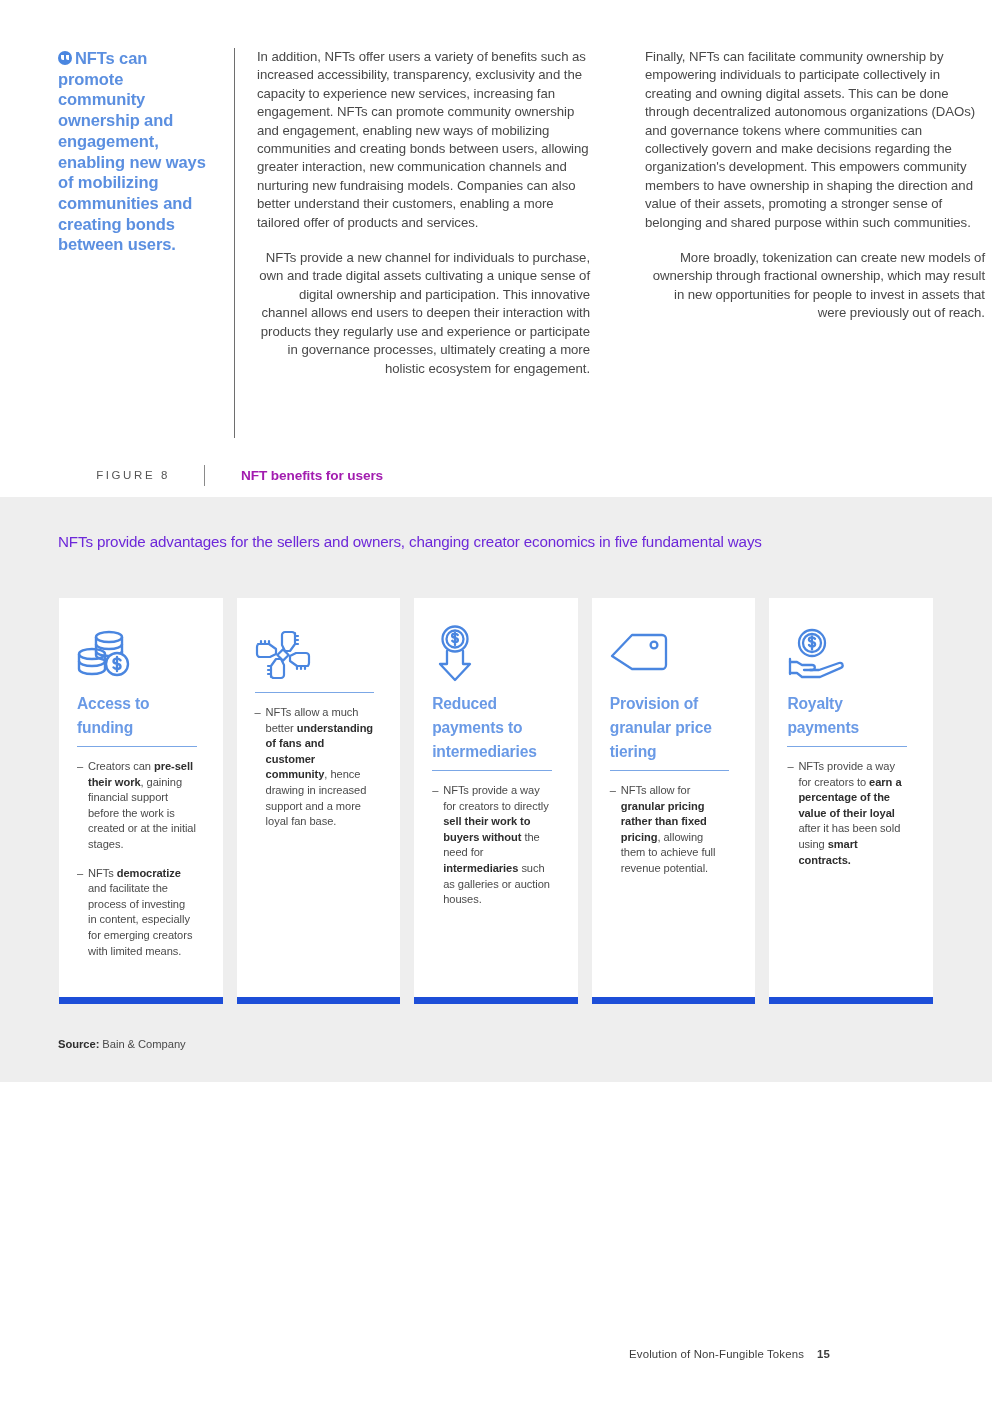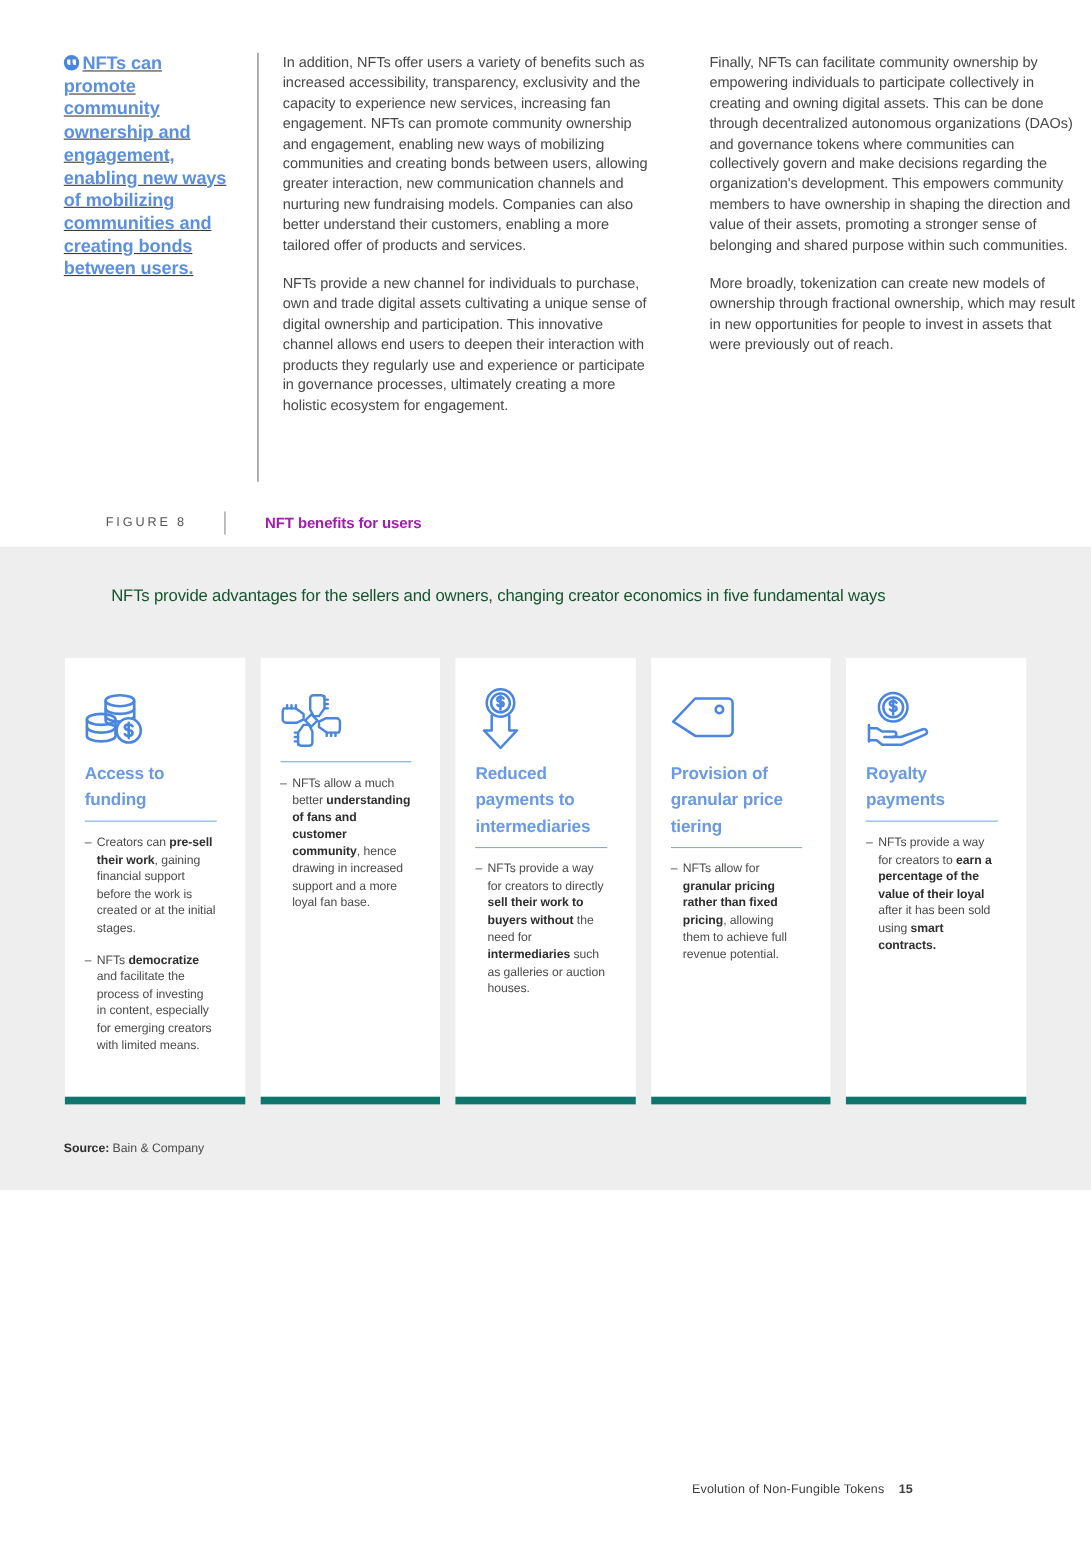--- a/index.html
+++ b/index.html
@@ -31,21 +31,20 @@
     top: 48px;
     width: 876px;
     display: flex;
     align-items: flex-start;
   }
 
   .col-quote {
     width: 150px;
     flex: 0 0 150px;
     padding-right: 26px;
-    text-decoration: underline;
   }
   .col-divider {
     width: 0;
     flex: 0 0 0px;
     border-left: 1px solid #6e6e6e;
     align-self: stretch;
     min-height: 390px;
   }
   .col-body {
     flex: 0 0 333px;
@@ -91,21 +90,21 @@
   .pq-icon::before { left: 3px; }
   .pq-icon::after  { left: 8px; }
 
   p.body {
     margin: 0 0 17px 0;
     font-size: 13.2px;
     line-height: 18.4px;
     color: #484848;
     letter-spacing: -0.05px;
   }
-  p.body:last-child { margin-bottom: 16px; }
+  p.body:last-child { margin-bottom: 16px; text-align: right; }
 
   
   .figure-caption {
     position: absolute;
     left: 58px;
     top: 464px;
     width: 876px;
     display: flex;
     align-items: center;
     height: 22px;
@@ -142,38 +141,37 @@
     background: #eeeeee;
   }
 
   .exhibit-title {
     position: absolute;
     left: 58px;
     top: 33px;
     width: 790px;
     font-size: 15.2px;
     line-height: 23px;
-    color: #14532d;
+    color: #6d28d9;
     letter-spacing: -0.15px;
-    text-align: center;
   }
 
   
   .cards {
     position: absolute;
     left: 59px;
     top: 101px;
     width: 874px;
     display: flex;
     gap: 14px;
   }
   .card {
     flex: 1 1 0;
     background: #ffffff;
-    border-bottom: 7px solid #0f766e;
+    border-bottom: 7px solid #1d4ed8;
     height: 406px;
     padding: 22px 26px 0 18px;
     box-sizing: border-box;
     position: relative;
   }
 
   .card-icon {
     height: 62px;
     margin-bottom: 10px;
     display: flex;

